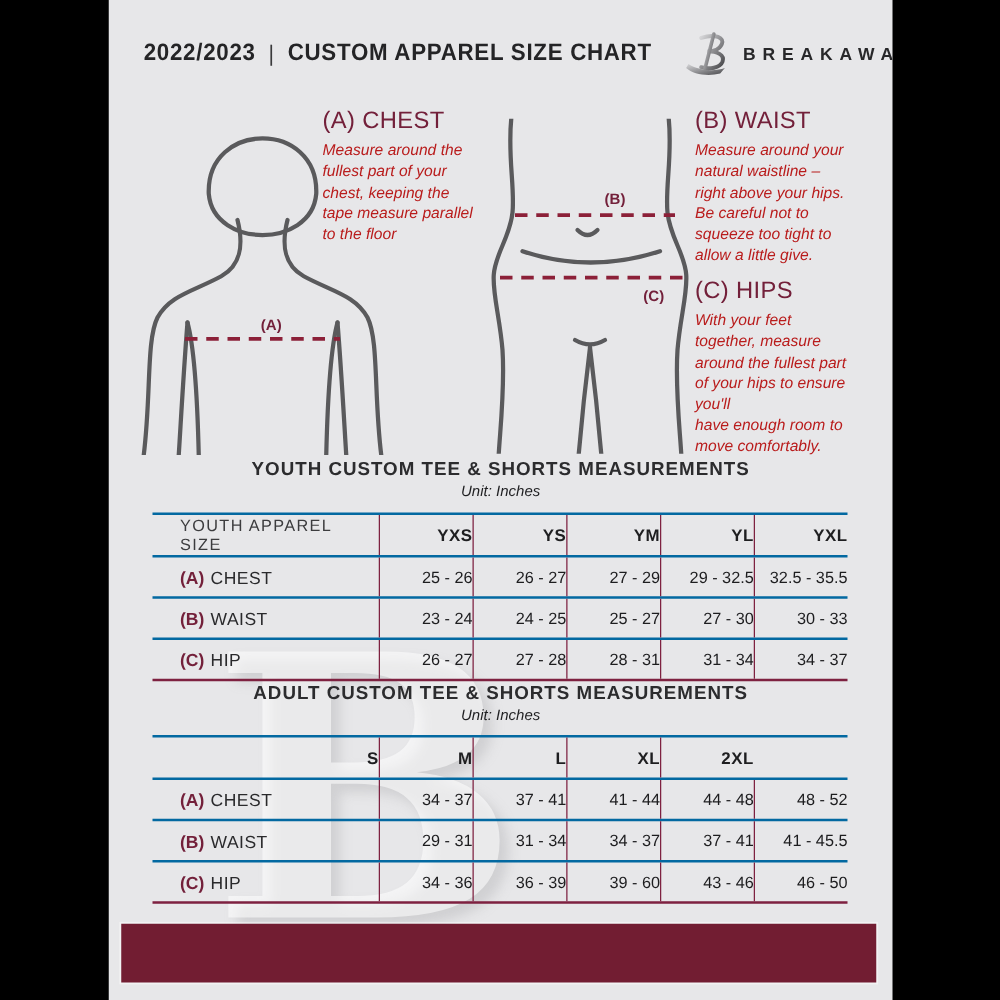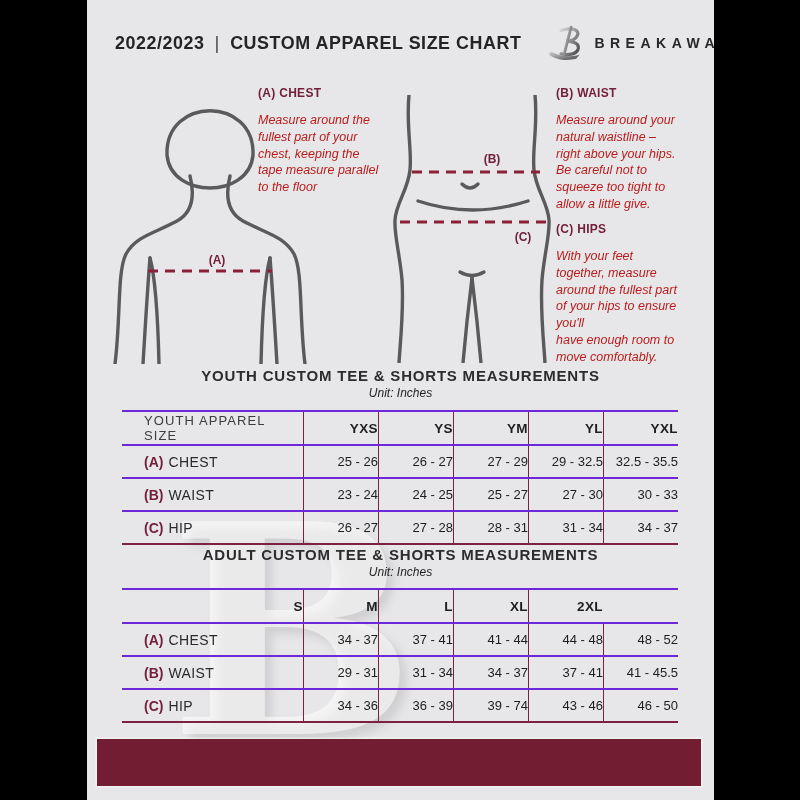--- a/index.html
+++ b/index.html
@@ -22,41 +22,41 @@
     transform:scaleX(.94);transform-origin:left center;white-space:nowrap;
   }
   .header-sep{font-weight:normal;color:#3a3a3c;font-size:18px;}
   .brand{display:flex;align-items:center;gap:9px;}
   .brand-name{font-weight:bold;font-size:14px;letter-spacing:5.5px;color:#28282a;white-space:nowrap;}
   
   .figure{position:absolute;z-index:1;}
   .fig-upper{left:18px;top:80px;}
   .fig-lower{left:295px;top:95px;}
   .guide-head{
-    position:absolute;font-weight:bold;font-size:12px;letter-spacing:.3px;
+    position:absolute;font-weight:normal;font-size:19px;letter-spacing:.3px;
     color:#73203a;z-index:2;white-space:nowrap;
   }
   .guide-desc{
     position:absolute;font-style:italic;font-size:12.5px;line-height:1.34;
     color:#b91c1c;white-space:pre-line;z-index:2;width:170px;
   }
   
   .section-title{
     position:absolute;left:0;width:627px;text-align:center;z-index:2;
     font-weight:bold;font-size:15px;letter-spacing:.8px;color:#2c2c2e;
   }
   .section-unit{
     position:absolute;left:0;width:627px;text-align:center;z-index:2;
     font-style:italic;font-size:12px;color:#1f1f21;
   }
   
   .size-table{position:absolute;left:35px;width:556px;z-index:2;}
   .t-row{
     display:grid;grid-template-columns:181px repeat(5,1fr);
-    border-top:2px solid #6d28d9;height:31px;
+    border-top:2px solid #0369a1;height:31px;
   }
   .t-row.head{height:32px;}
   .t-row.last{border-bottom:2px solid #7e2140;}
   .t-cell{display:flex;align-items:center;justify-content:flex-end;overflow:hidden;}
   .t-cell + .t-cell{border-left:1.6px solid #7e2140;}
   .t-cell.lbl{justify-content:flex-start;padding-left:22px;}
   .col-title{font-size:13px;letter-spacing:1.1px;color:#3c3c3e;}
   .size-name{font-weight:bold;font-size:13.5px;color:#1e1e20;letter-spacing:.4px;}
   .row-prefix{font-weight:bold;color:#73203a;font-size:14px;margin-right:5px;}
   .row-name{font-size:14px;color:#2a2a2c;letter-spacing:.4px;}
@@ -315,21 +315,21 @@
         <span class="row-prefix">(C)</span>
         <span class="row-name">HIP</span>
       </div>
       <div class="t-cell">
           <span class="val">34 - 36</span>
         </div>
       <div class="t-cell">
           <span class="val">36 - 39</span>
         </div>
       <div class="t-cell">
-          <span class="val">39 - 74</span>
+          <span class="val">39 - 60</span>
         </div>
       <div class="t-cell">
           <span class="val">43 - 46</span>
         </div>
       <div class="t-cell">
           <span class="val">46 - 50</span>
         </div>
     </div>
   </div>
 

